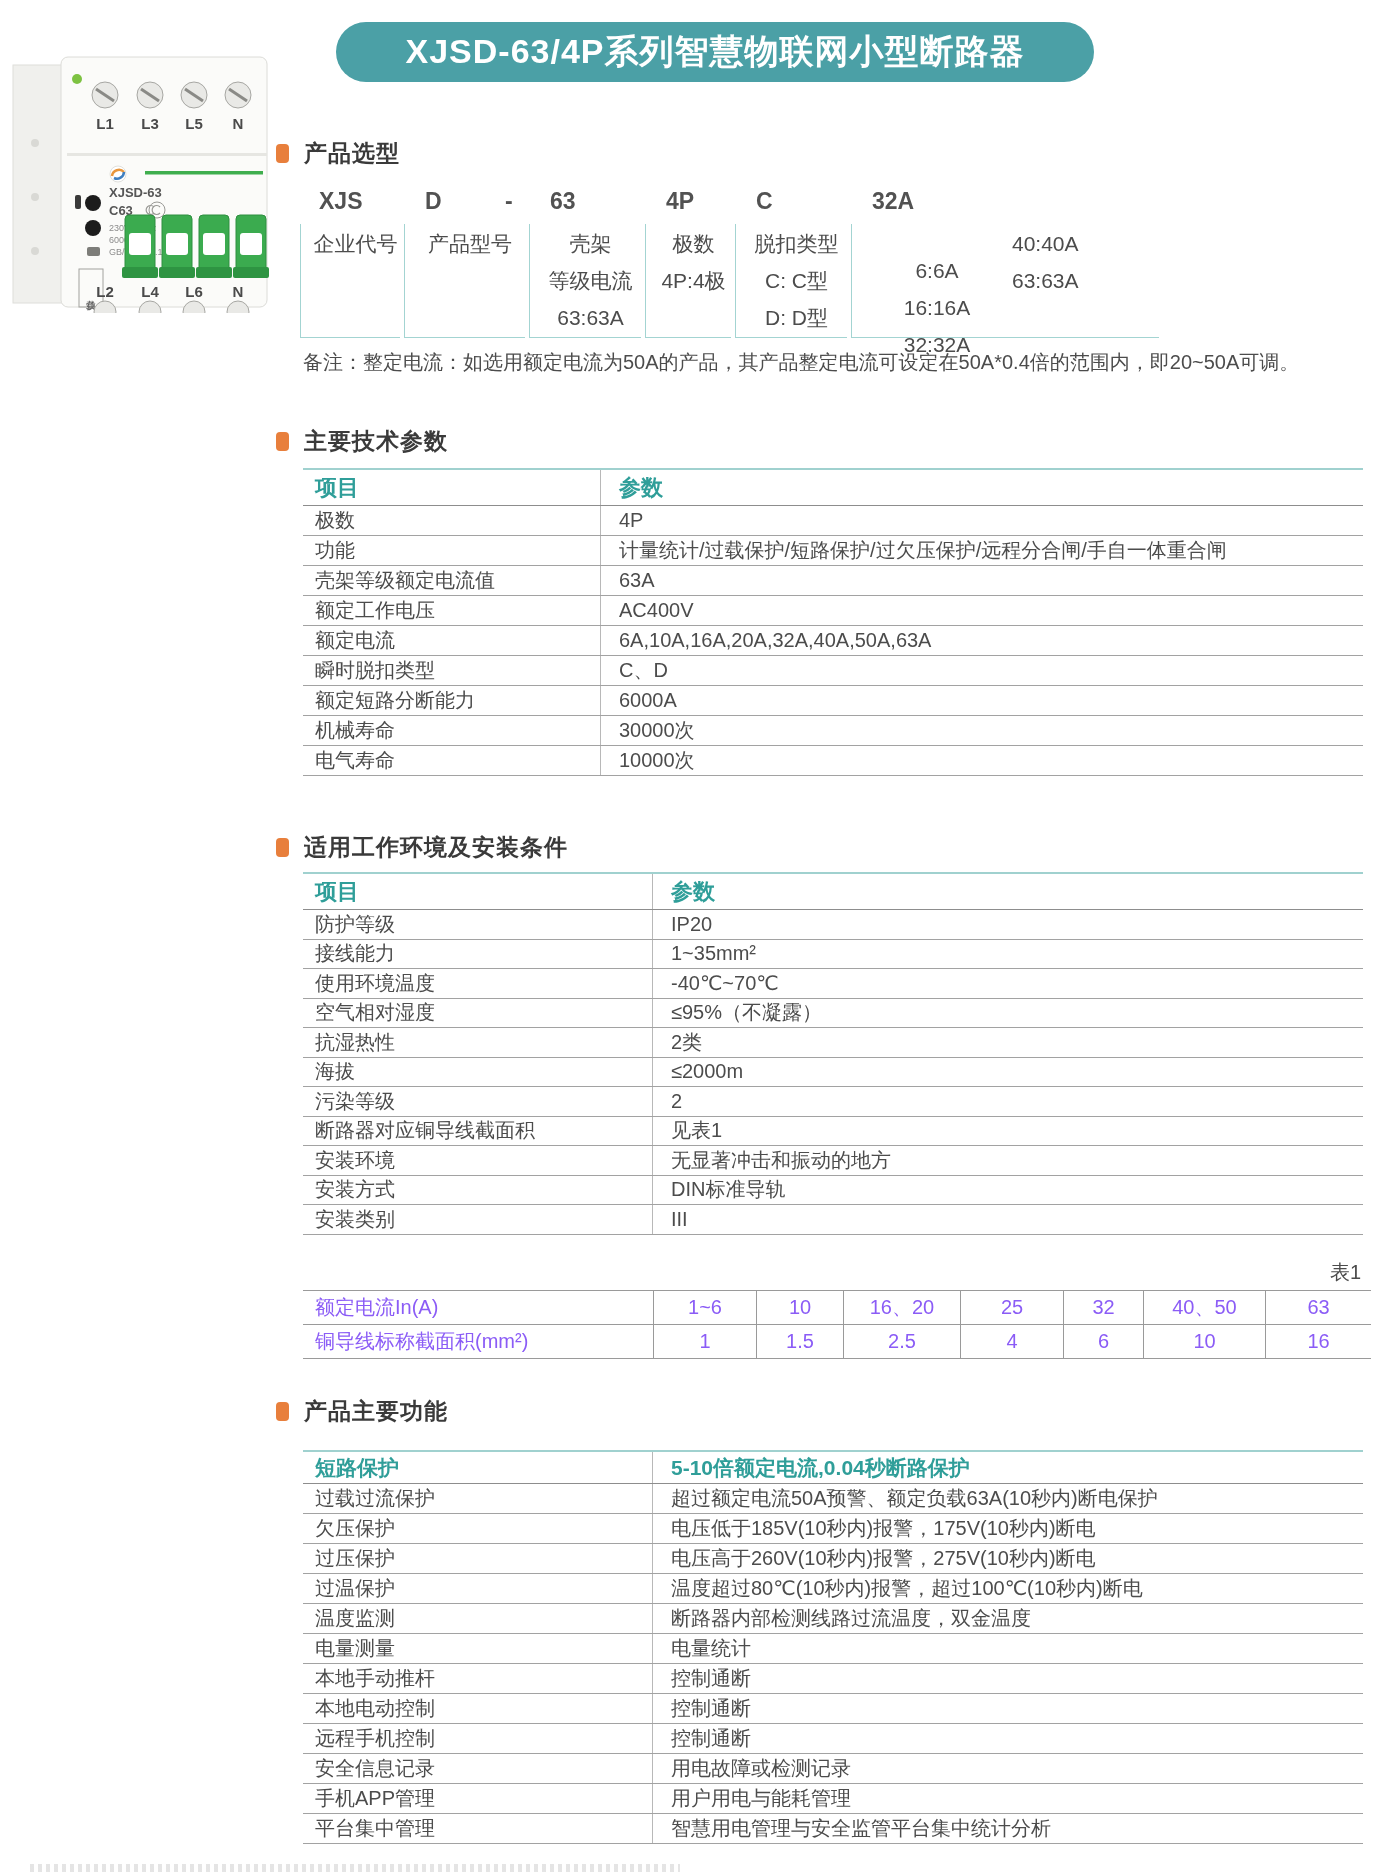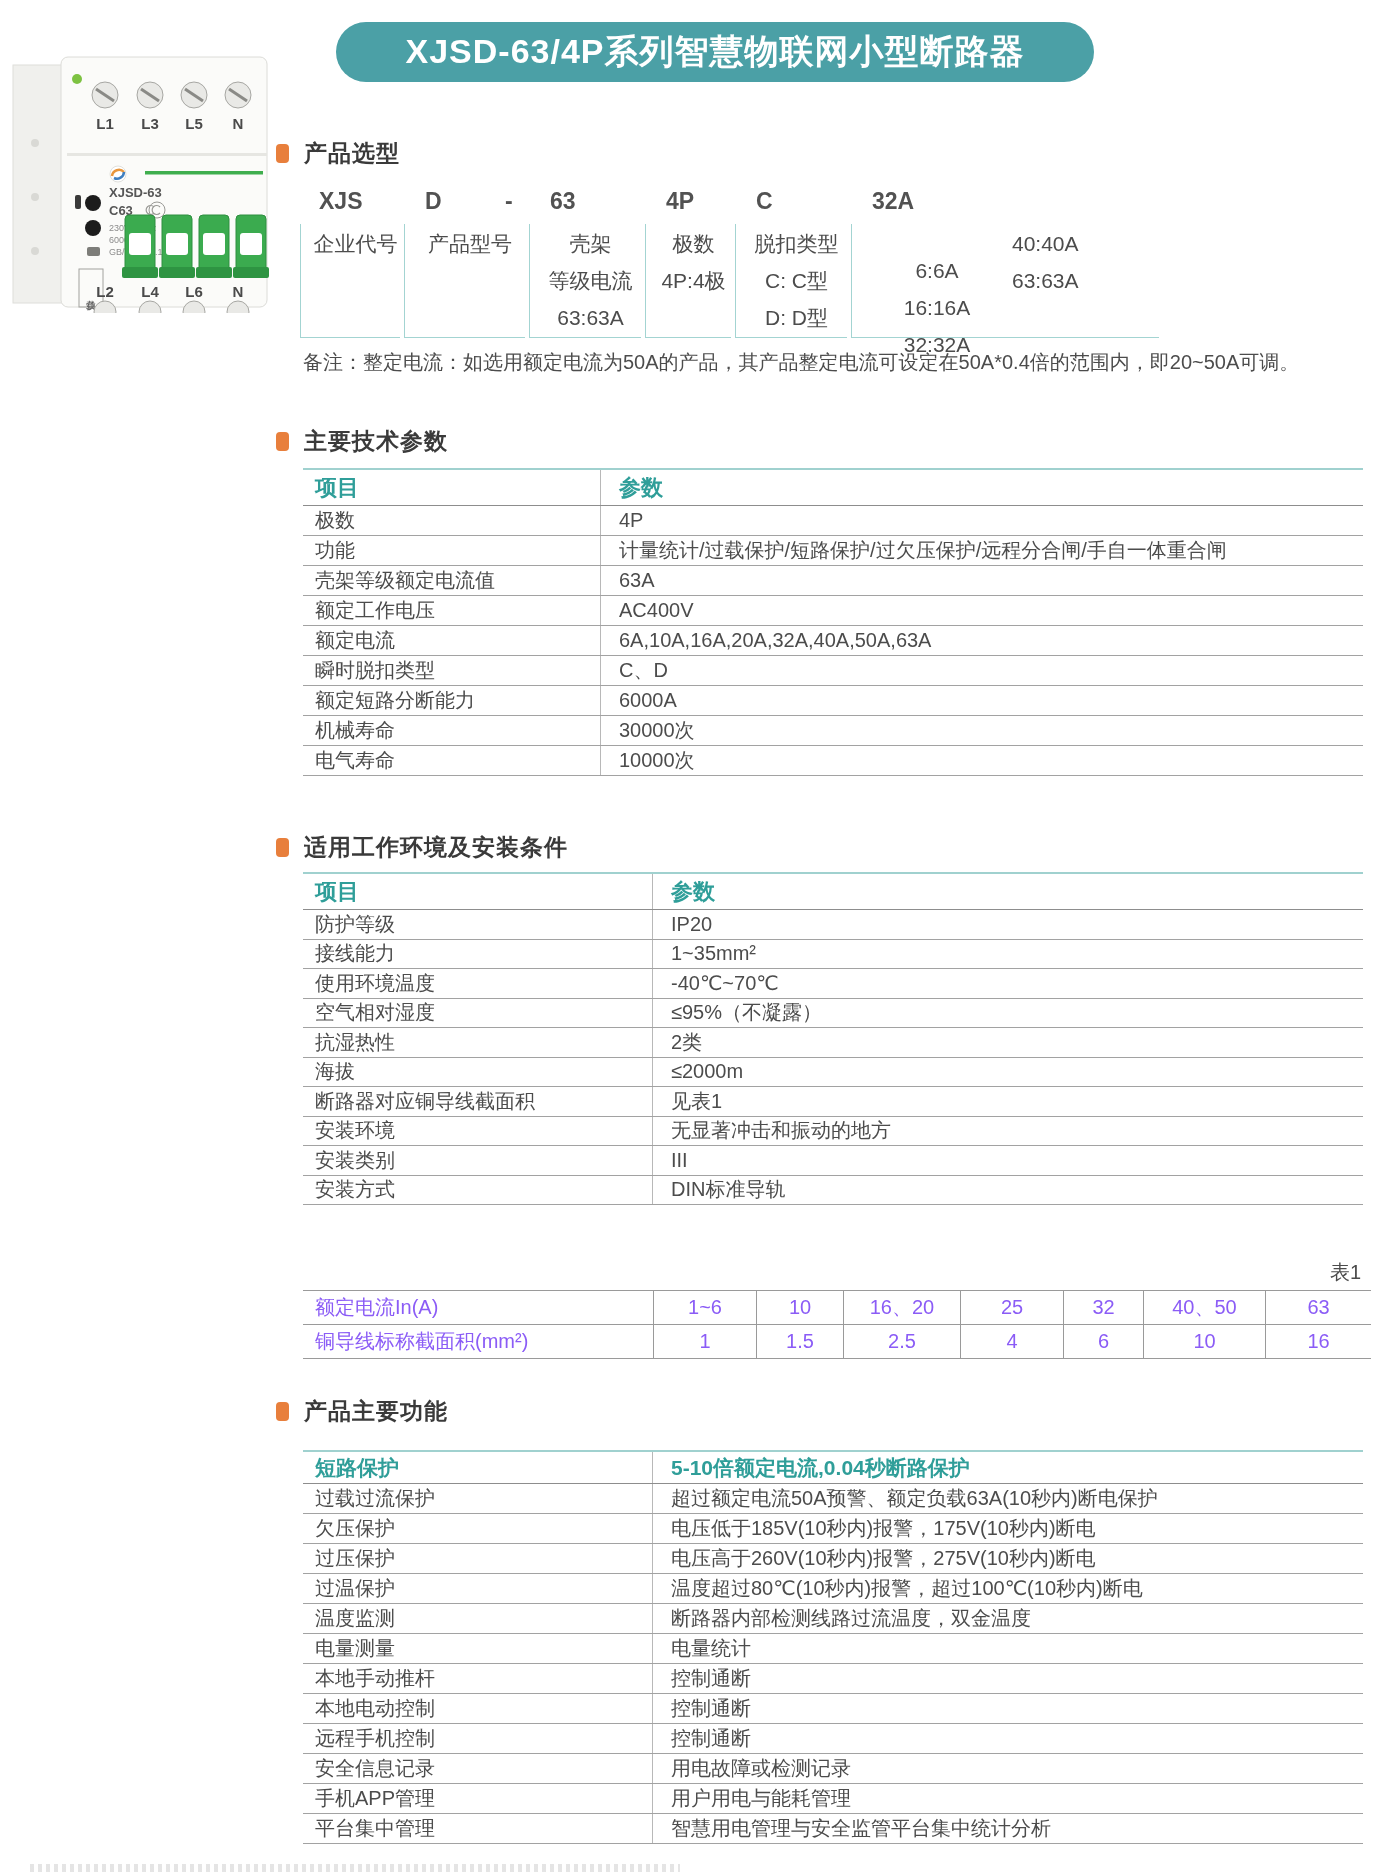--- a/index.html
+++ b/index.html
@@ -277,34 +277,38 @@
     </div>
   <div class="pr">
       <div class="c1">抗湿热性</div>
       <div class="c2">2类</div>
     </div>
   <div class="pr">
       <div class="c1">海拔</div>
       <div class="c2">≤2000m</div>
     </div>
   <div class="pr">
+      <div class="c1">污染等级</div>
+      <div class="c2">2</div>
+    </div>
+  <div class="pr">
       <div class="c1">断路器对应铜导线截面积</div>
       <div class="c2">见表1</div>
     </div>
   <div class="pr">
       <div class="c1">安装环境</div>
       <div class="c2">无显著冲击和振动的地方</div>
     </div>
   <div class="pr">
+      <div class="c1">安装方式</div>
+      <div class="c2">DIN标准导轨</div>
+    </div>
+  <div class="pr">
       <div class="c1">安装类别</div>
       <div class="c2">III</div>
-    </div>
-  <div class="pr">
-      <div class="c1">安装方式</div>
-      <div class="c2">DIN标准导轨</div>
     </div>
 </div>
 
 <div class="abs t1label">表1</div>
 <div class="abs t1">
   <div class="t1row">
     <div class="h">额定电流In(A)</div>
     <div class="v v1">1~6</div>
     <div class="v v2">10</div>
     <div class="v v3">16、20</div>

